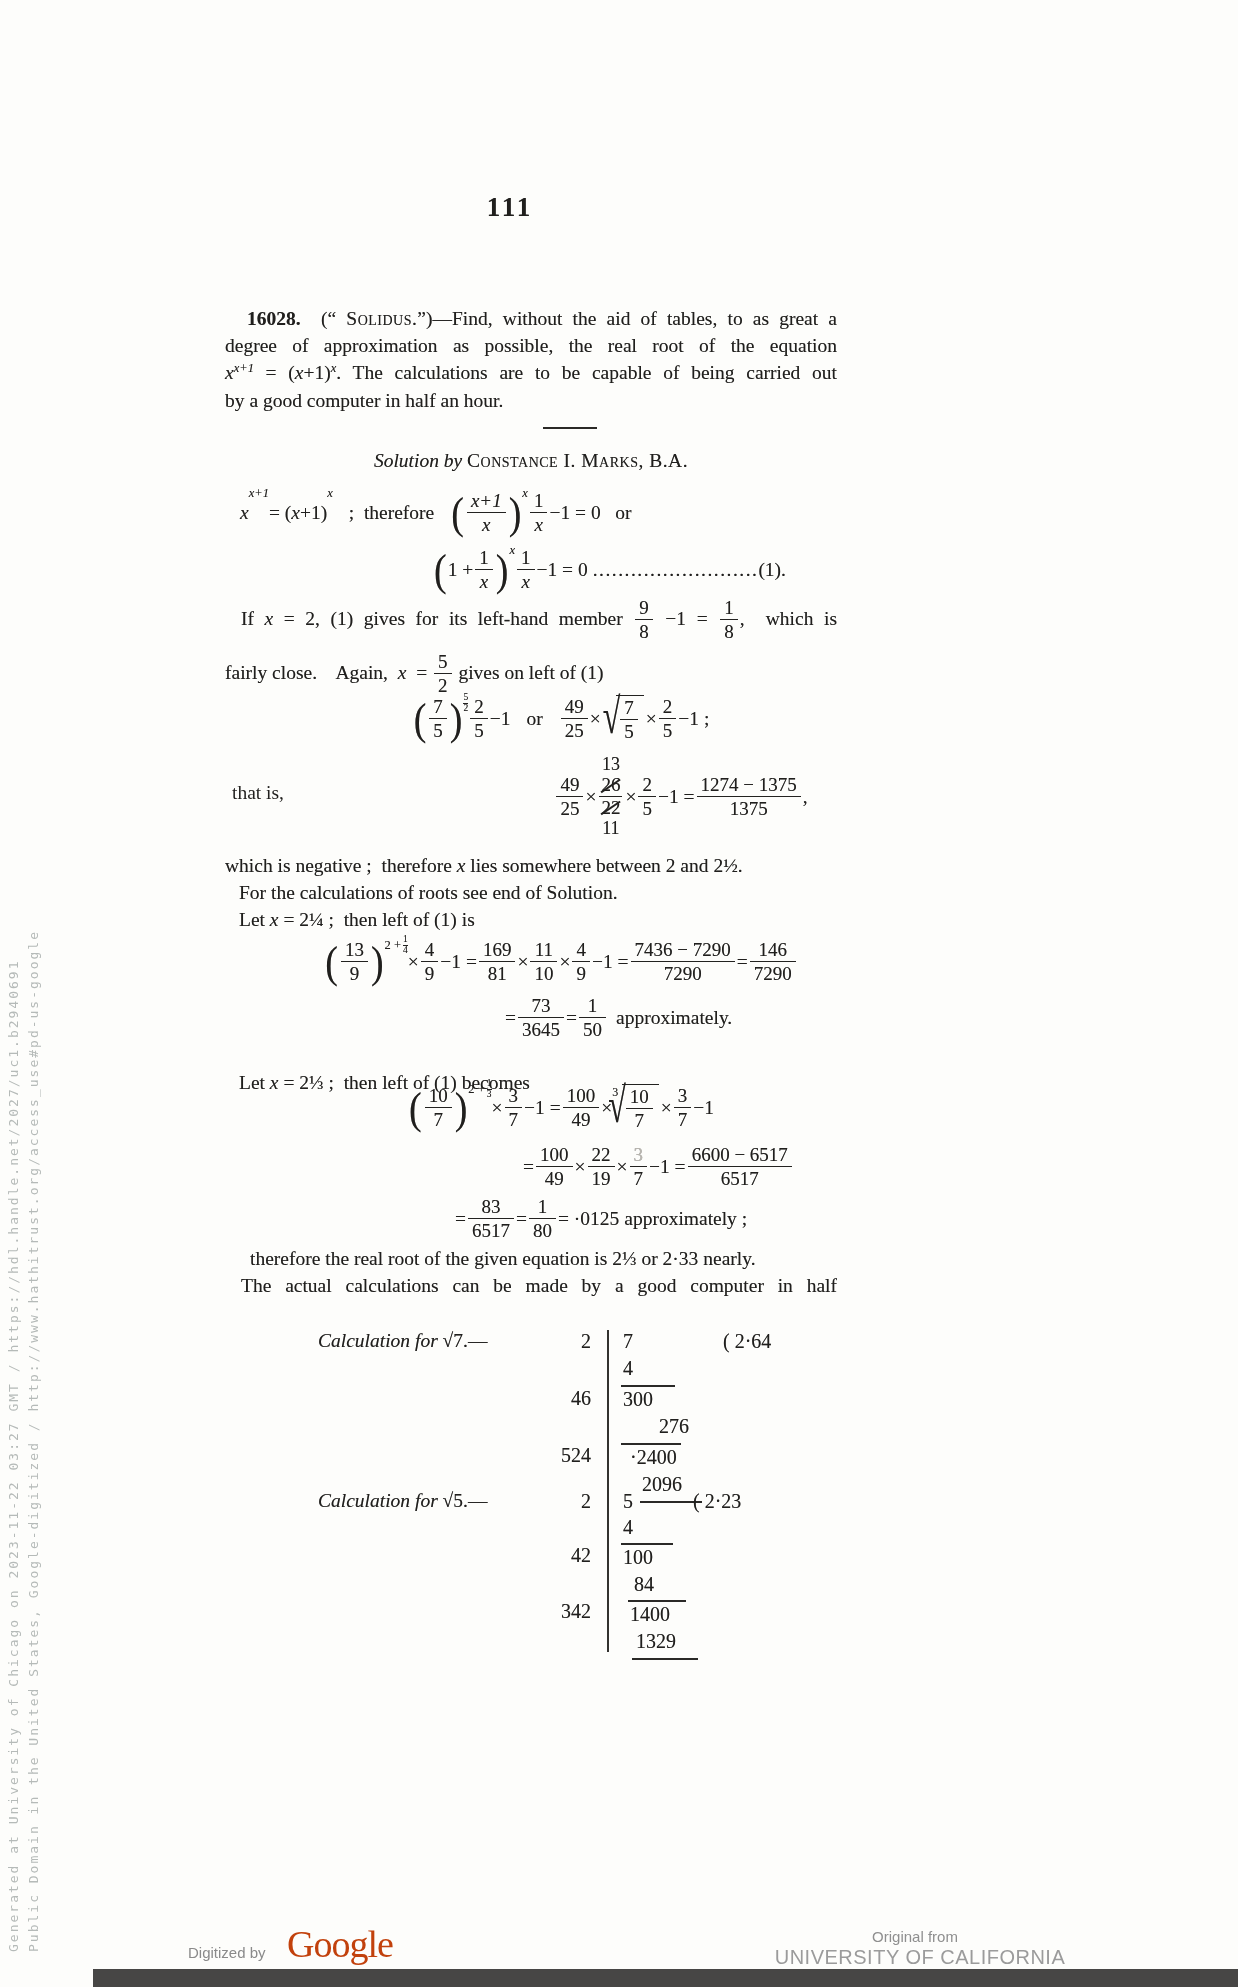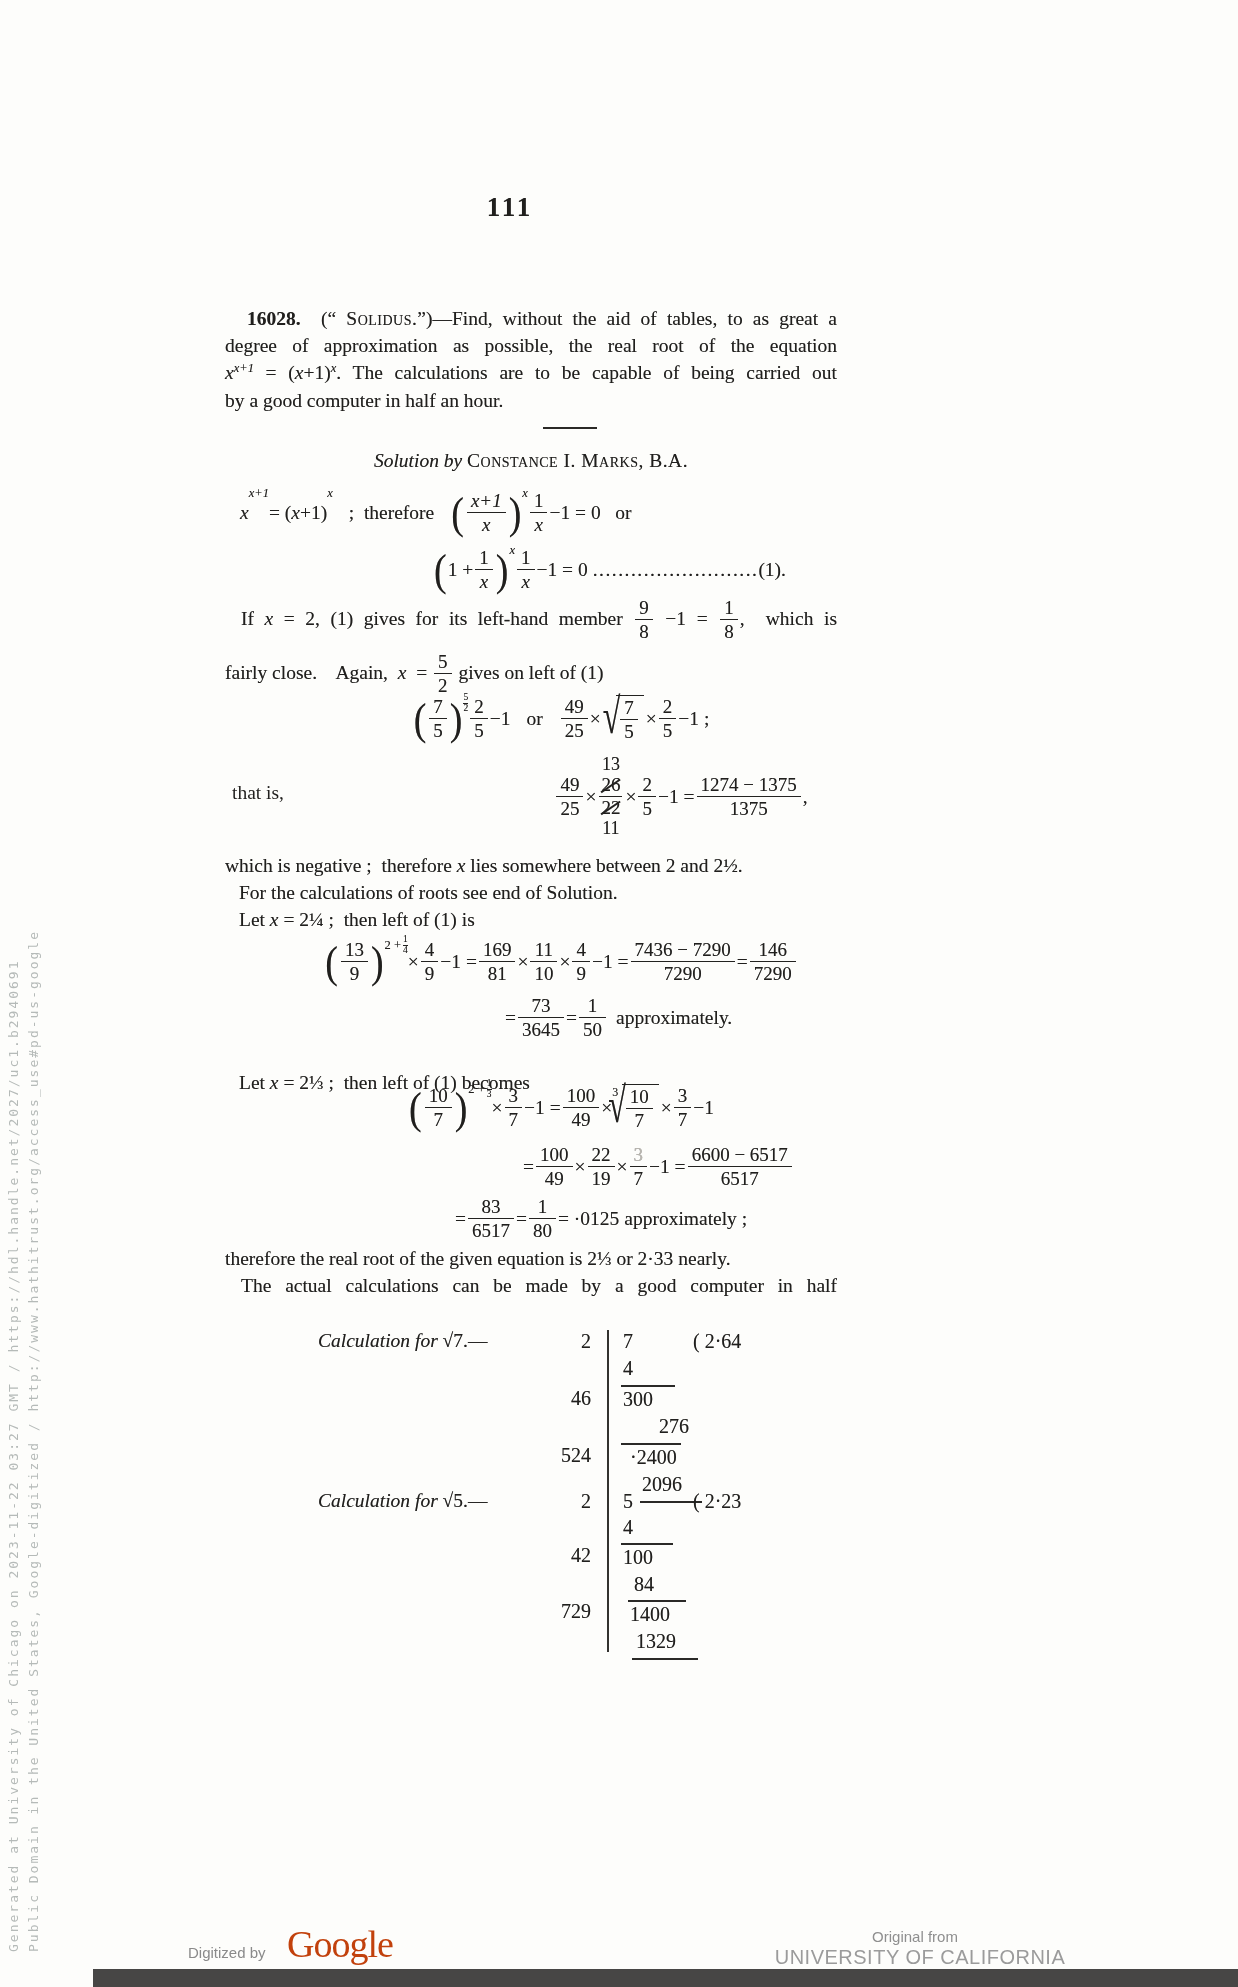--- a/index.html
+++ b/index.html
@@ -323,46 +323,46 @@
         <span class="fd">6517</span>
       </span>
     <span>=</span>
     <span class="fr">
         <span class="fn">1</span>
         <span class="fd">80</span>
       </span>
     <span>= ·0125 approximately ;</span>
   </div>
 
-  <div class="tx" style="top:1246px;">therefore the real root of the given equation is 2⅓ or 2·33 nearly.</div>
+  <div class="tx" style="top:1246px;margin-left:25px;">therefore the real root of the given equation is 2⅓ or 2·33 nearly.</div>
   <div class="tx just" style="top:1273px;padding-left:16px;width:596px;">The actual calculations can be made by a good computer in half</div>
 
   <div>
     <div class="cd-label" style="left:318px;top:1330px;"><span class="it">Calculation for </span><span>√7.—</span></div>
     <div class="dnum dright" style="left:525px;top:1330px;">2</div>
     <div class="dnum dright" style="left:525px;top:1387px;">46</div>
     <div class="dnum dright" style="left:525px;top:1444px;">524</div>
     <div class="dbar" style="left:607px;top:1330px;height:172px;"></div>
     <div class="dnum" style="left:623px;top:1330px;">7</div>
-    <div class="dnum" style="left:693px;top:1330px;">( 2·64</div>
+    <div class="dnum" style="left:723px;top:1330px;">( 2·64</div>
     <div class="dnum" style="left:623px;top:1357px;">4</div>
     <div class="uline" style="left:621px;top:1385px;width:54px;"></div>
     <div class="dnum" style="left:623px;top:1388px;">300</div>
     <div class="dnum" style="left:623px;top:1415px;margin-left:36px;">276</div>
     <div class="uline" style="left:621px;top:1443px;width:60px;"></div>
     <div class="dnum" style="left:630px;top:1446px;">·2400</div>
     <div class="dnum" style="left:642px;top:1473px;">2096</div>
     <div class="uline" style="left:640px;top:1501px;width:62px;"></div>
   </div>
 
   <div>
     <div class="cd-label" style="left:318px;top:1490px;"><span class="it">Calculation for </span><span>√5.—</span></div>
     <div class="dnum dright" style="left:525px;top:1490px;">2</div>
     <div class="dnum dright" style="left:525px;top:1544px;">42</div>
-    <div class="dnum dright" style="left:525px;top:1600px;">729</div>
+    <div class="dnum dright" style="left:525px;top:1600px;">342</div>
     <div class="dbar" style="left:607px;top:1490px;height:162px;"></div>
     <div class="dnum" style="left:623px;top:1490px;">5</div>
     <div class="dnum" style="left:693px;top:1490px;">( 2·23</div>
     <div class="dnum" style="left:623px;top:1516px;">4</div>
     <div class="uline" style="left:621px;top:1543px;width:52px;"></div>
     <div class="dnum" style="left:623px;top:1546px;">100</div>
     <div class="dnum" style="left:634px;top:1573px;">84</div>
     <div class="uline" style="left:628px;top:1600px;width:58px;"></div>
     <div class="dnum" style="left:630px;top:1603px;">1400</div>
     <div class="dnum" style="left:636px;top:1630px;">1329</div>

